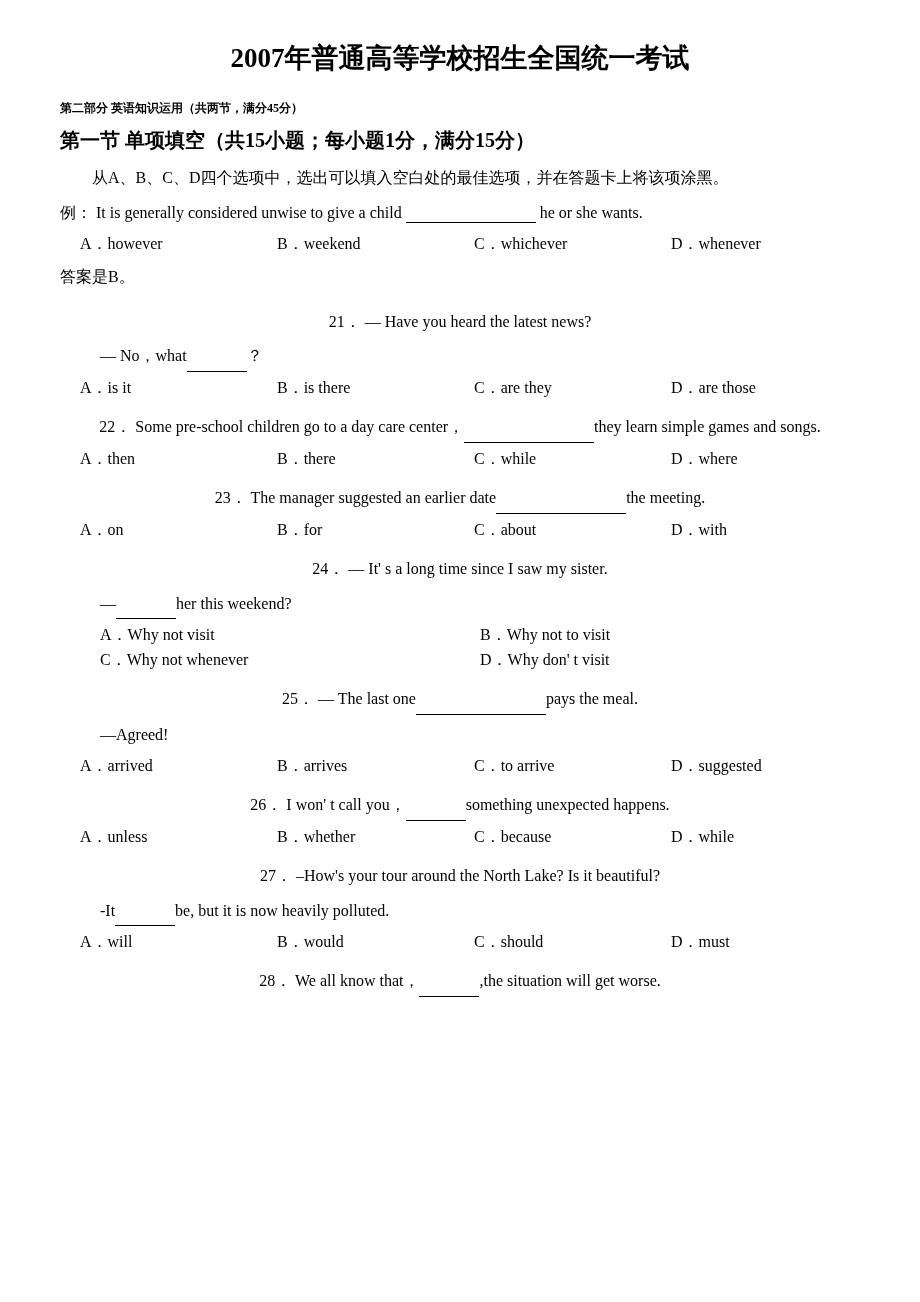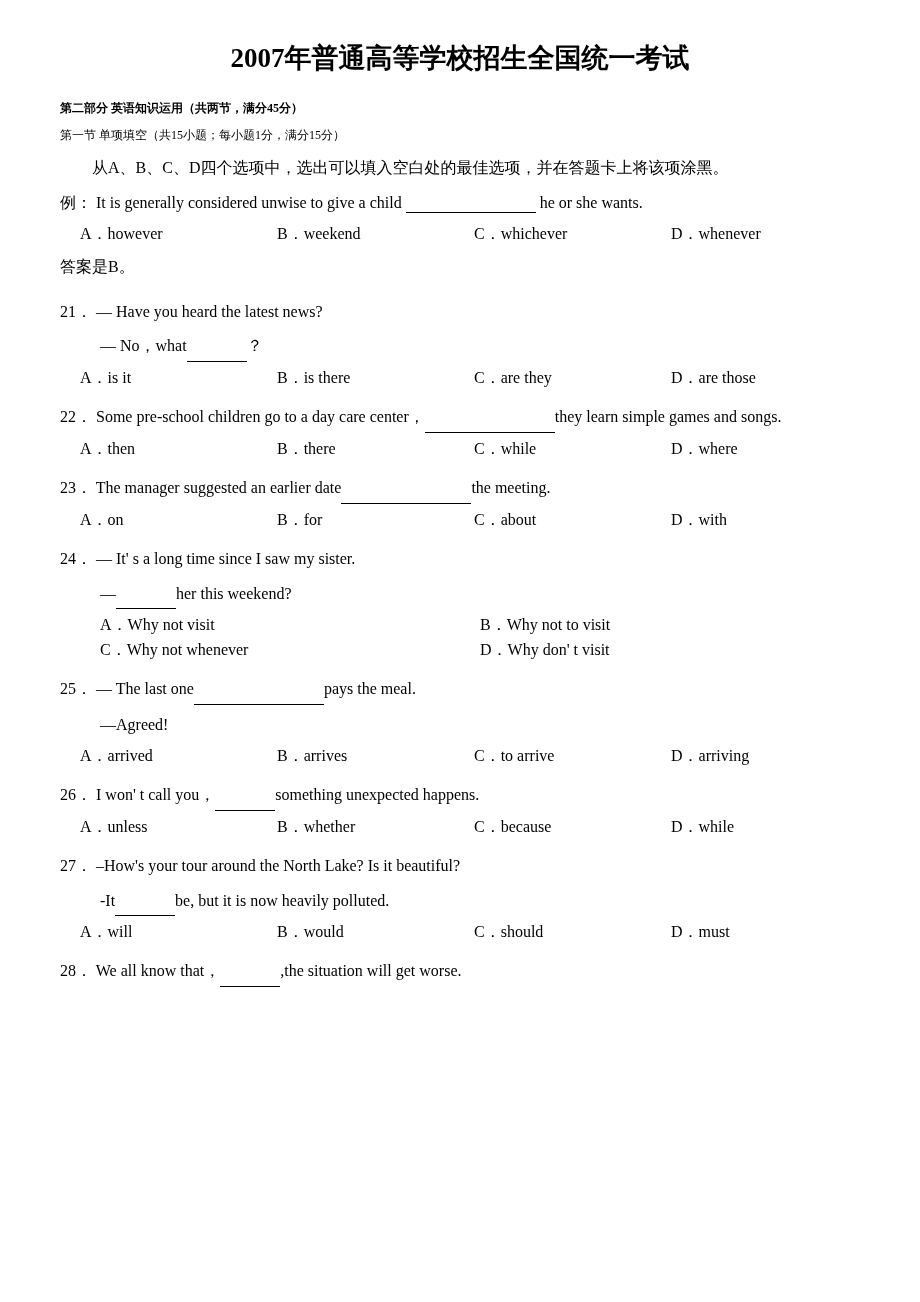--- a/index.html
+++ b/index.html
@@ -17,22 +17,22 @@
       font-size: 27px;
       font-weight: bold;
       margin-bottom: 24px;
     }
     .section-header {
       font-weight: bold;
       font-size: 12px;
       margin-bottom: 10px;
     }
     .sub-header {
-      font-weight: normal;
-      font-size: 12px;
+      font-weight: bold;
+      font-size: 20px;
       margin-bottom: 10px;
     }
     .instruction {
       margin-bottom: 10px;
       text-indent: 2em;
       line-height: 1.8;
     }
     .blank-long {
       display: inline-block;
       border-bottom: 1px solid #000;
@@ -60,20 +60,21 @@
     .options-two-row .opt-line {
       display: flex;
       margin-bottom: 4px;
     }
     .options-two-row .opt-line .option {
       flex: 1;
     }
     .question {
       margin-bottom: 6px;
       line-height: 1.8;
+      text-align: center;
     }
     .sub-question {
       margin-left: 40px;
       margin-bottom: 4px;
       line-height: 1.8;
     }
     .answer-note {
       margin-bottom: 16px;
       line-height: 1.8;
     }
@@ -171,21 +172,21 @@
 <div class="q-block">
   <div class="question">
     <span>25．</span>
     <span>— The last one</span><span class="blank-long">&nbsp;&nbsp;&nbsp;&nbsp;&nbsp;&nbsp;&nbsp;&nbsp;&nbsp;&nbsp;&nbsp;&nbsp;</span><span>pays the meal.</span>
   </div>
   <div class="sub-question">—Agreed!</div>
   <div class="options-row">
     <span class="option">A．arrived</span>
     <span class="option">B．arrives</span>
     <span class="option">C．to arrive</span>
-    <span class="option">D．arriving</span>
+    <span class="option">D．suggested</span>
   </div>
 </div>
 
 <div class="q-block">
   <div class="question">
     <span>26．</span>
     <span>I won' t call you，</span><span class="blank-short">&nbsp;&nbsp;&nbsp;&nbsp;&nbsp;&nbsp;&nbsp;&nbsp;&nbsp;</span><span>something unexpected happens.</span>
   </div>
   <div class="options-row">
     <span class="option">A．unless</span>

